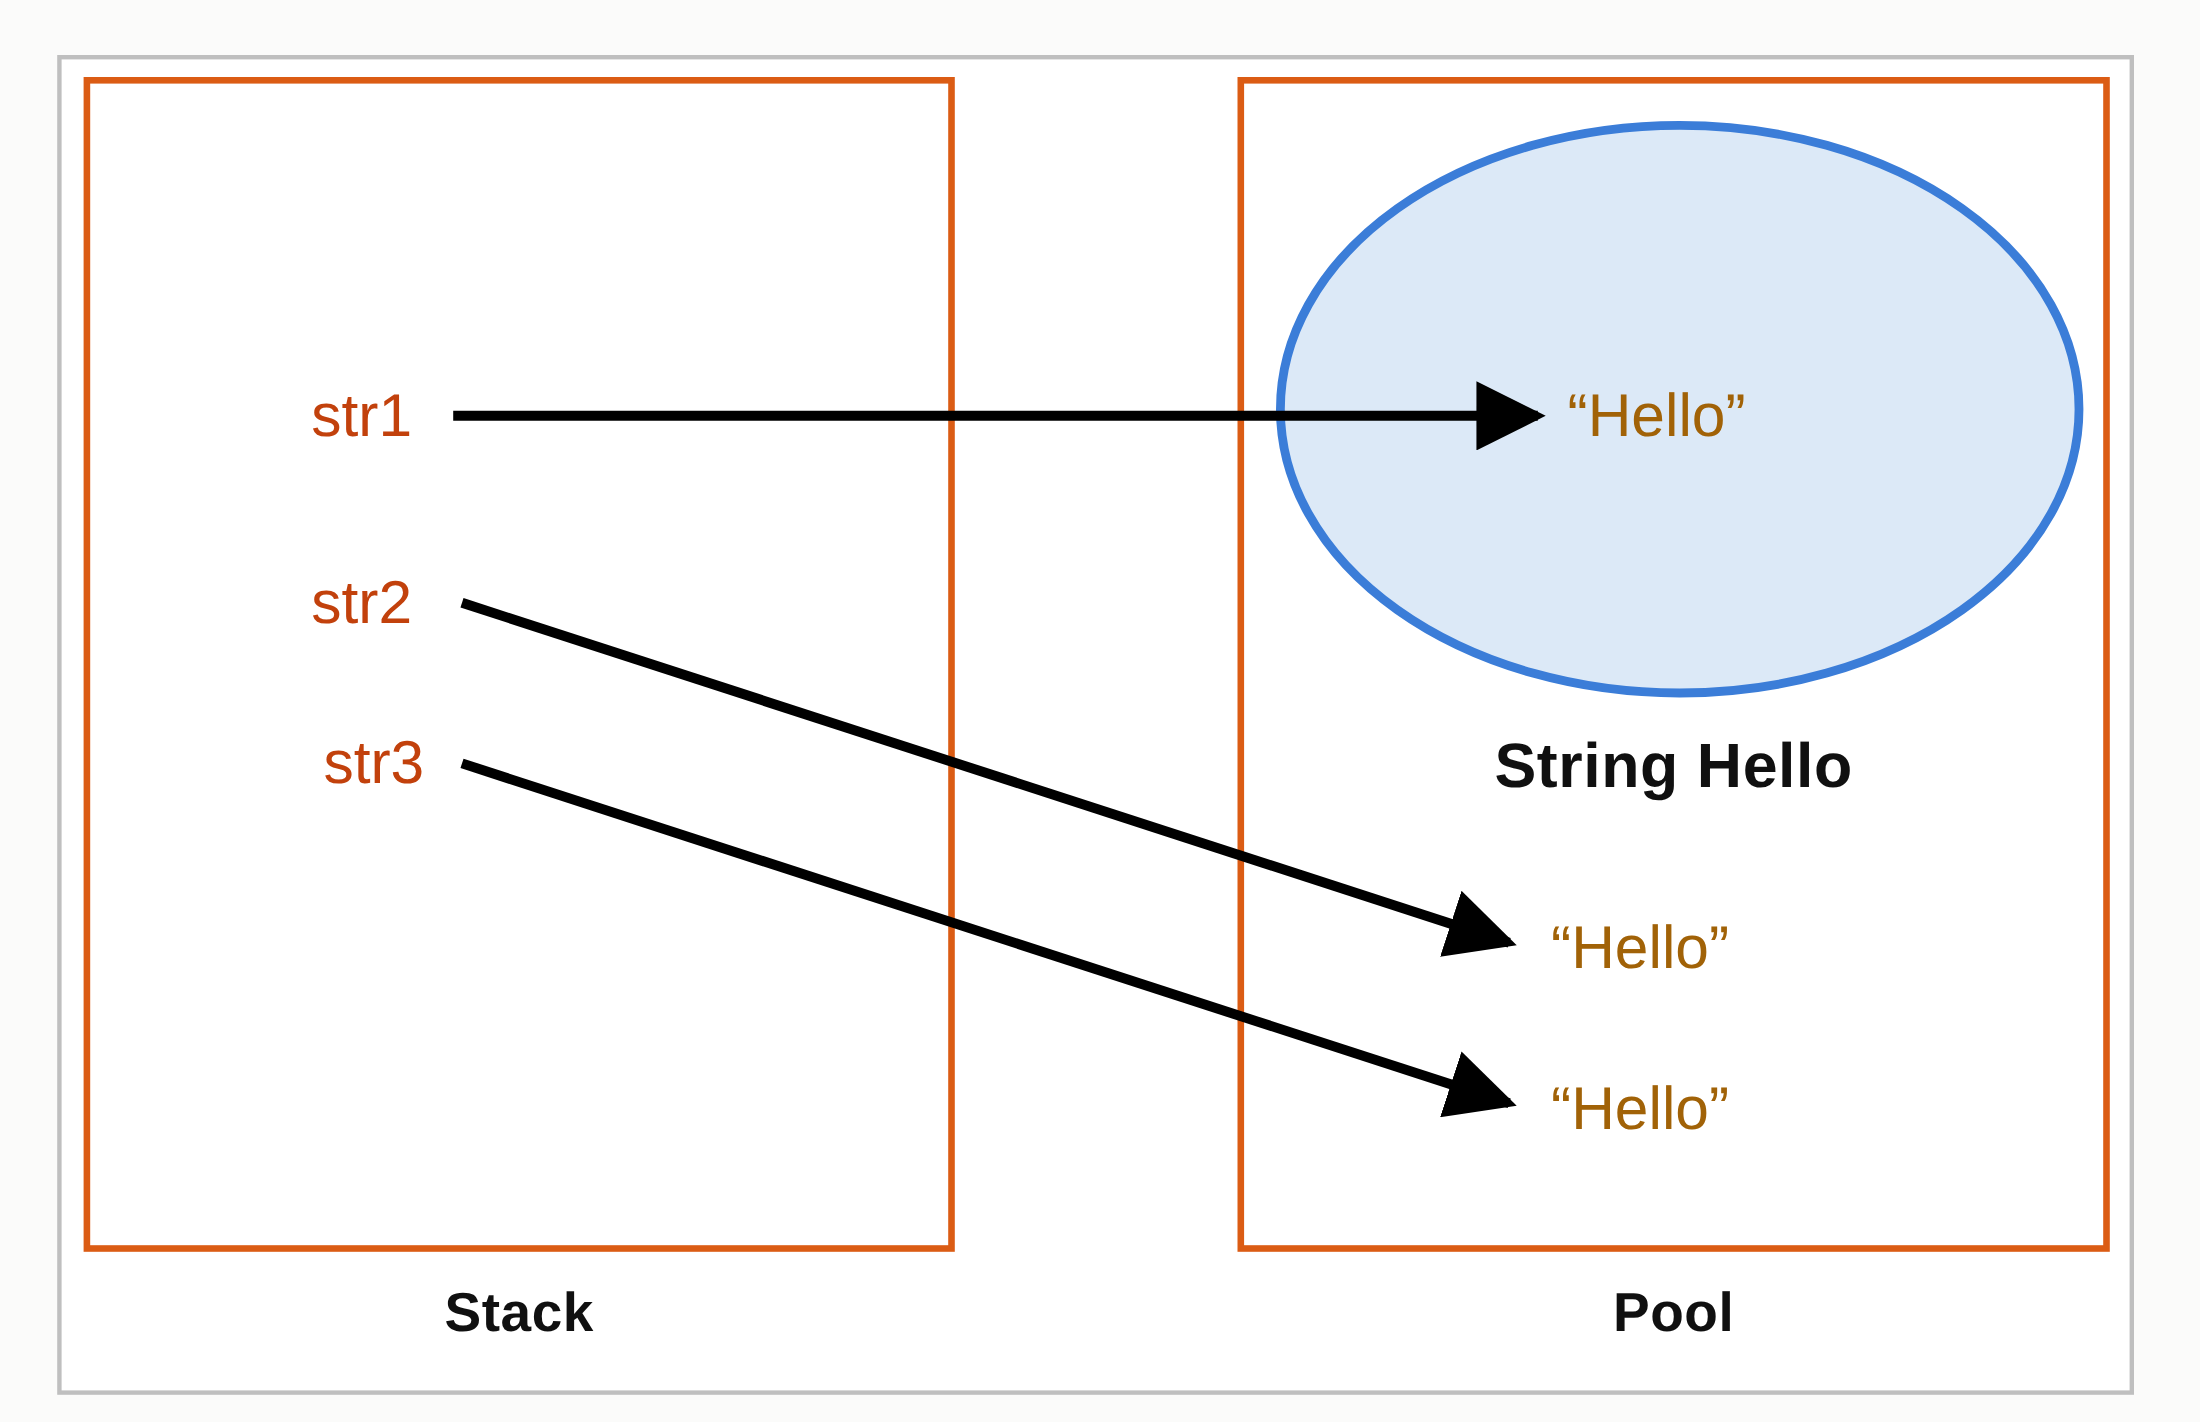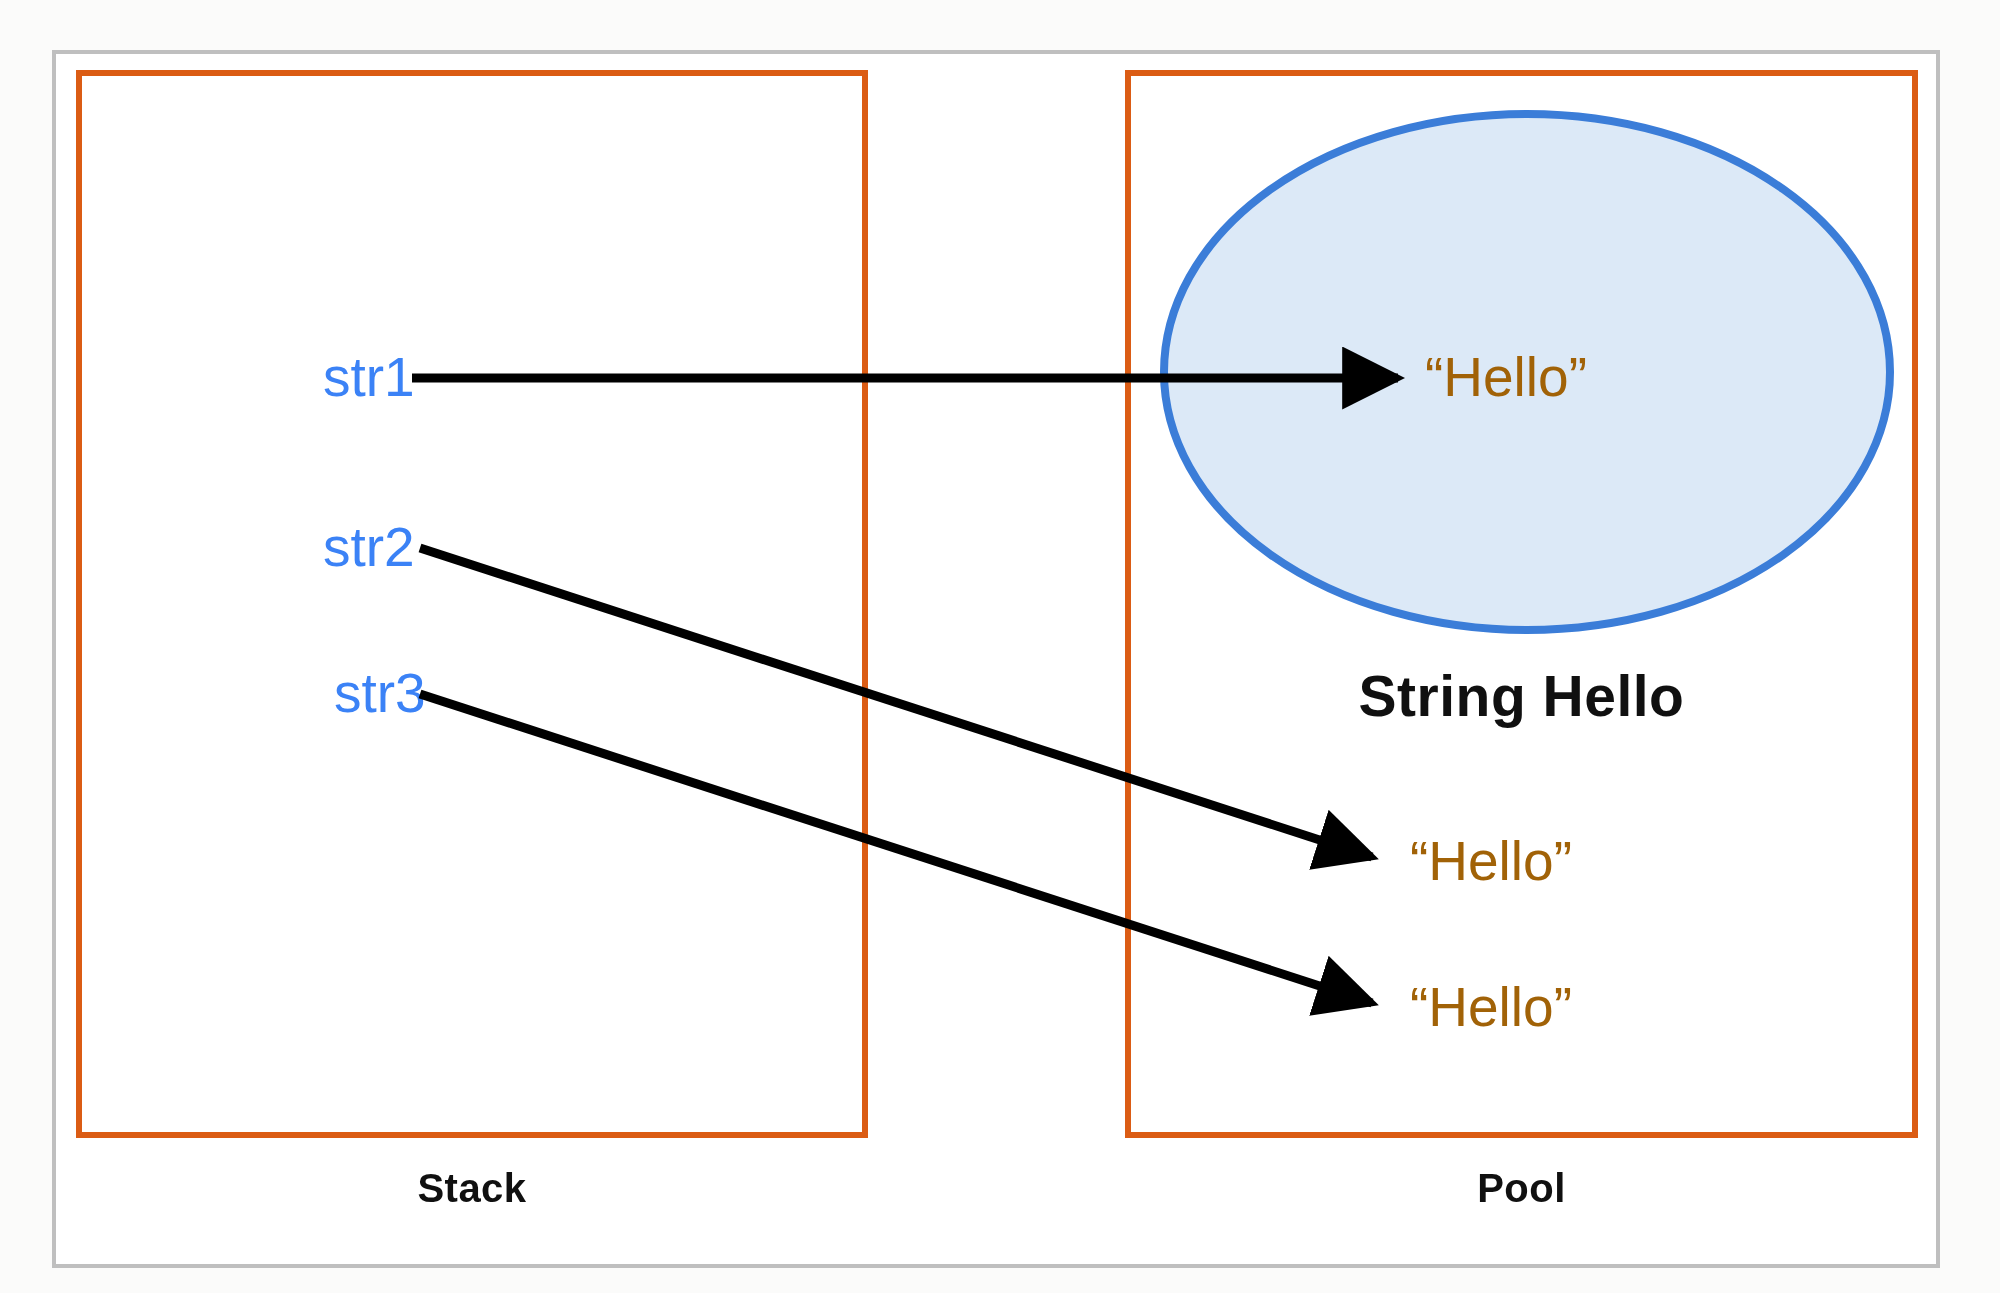--- a/index.html
+++ b/index.html
@@ -45,45 +45,44 @@
   #heap-box {
     left: 1125px;
     top: 70px;
     width: 793px;
     height: 1068px;
   }
   
   .region-caption {
     position: absolute;
     font-weight: bold;
-    font-size: 40px;
+    font-size: 50px;
     color: #101010;
     letter-spacing: 0.5px;
     text-align: center;
     white-space: nowrap;
     line-height: 1;
   }
   #stack-caption {
     left: 76px;
     top: 1168px;
     width: 792px;
   }
   #heap-caption {
     left: 1125px;
     top: 1168px;
     width: 793px;
   }
   
   .var-label {
     position: absolute;
     font-size: 55px;
-    color: #3b82f6;
+    color: #c2410c;
     white-space: nowrap;
     line-height: 1;
-    margin-left: 40px;
   }
   #var-str1 { left: 283px; top: 350px; }
   #var-str2 { left: 283px; top: 520px; }
   #var-str3 { left: 294px; top: 666px; }
   
   .heap-value {
     position: absolute;
     font-size: 55px;
     color: #a16207;
     white-space: nowrap;

